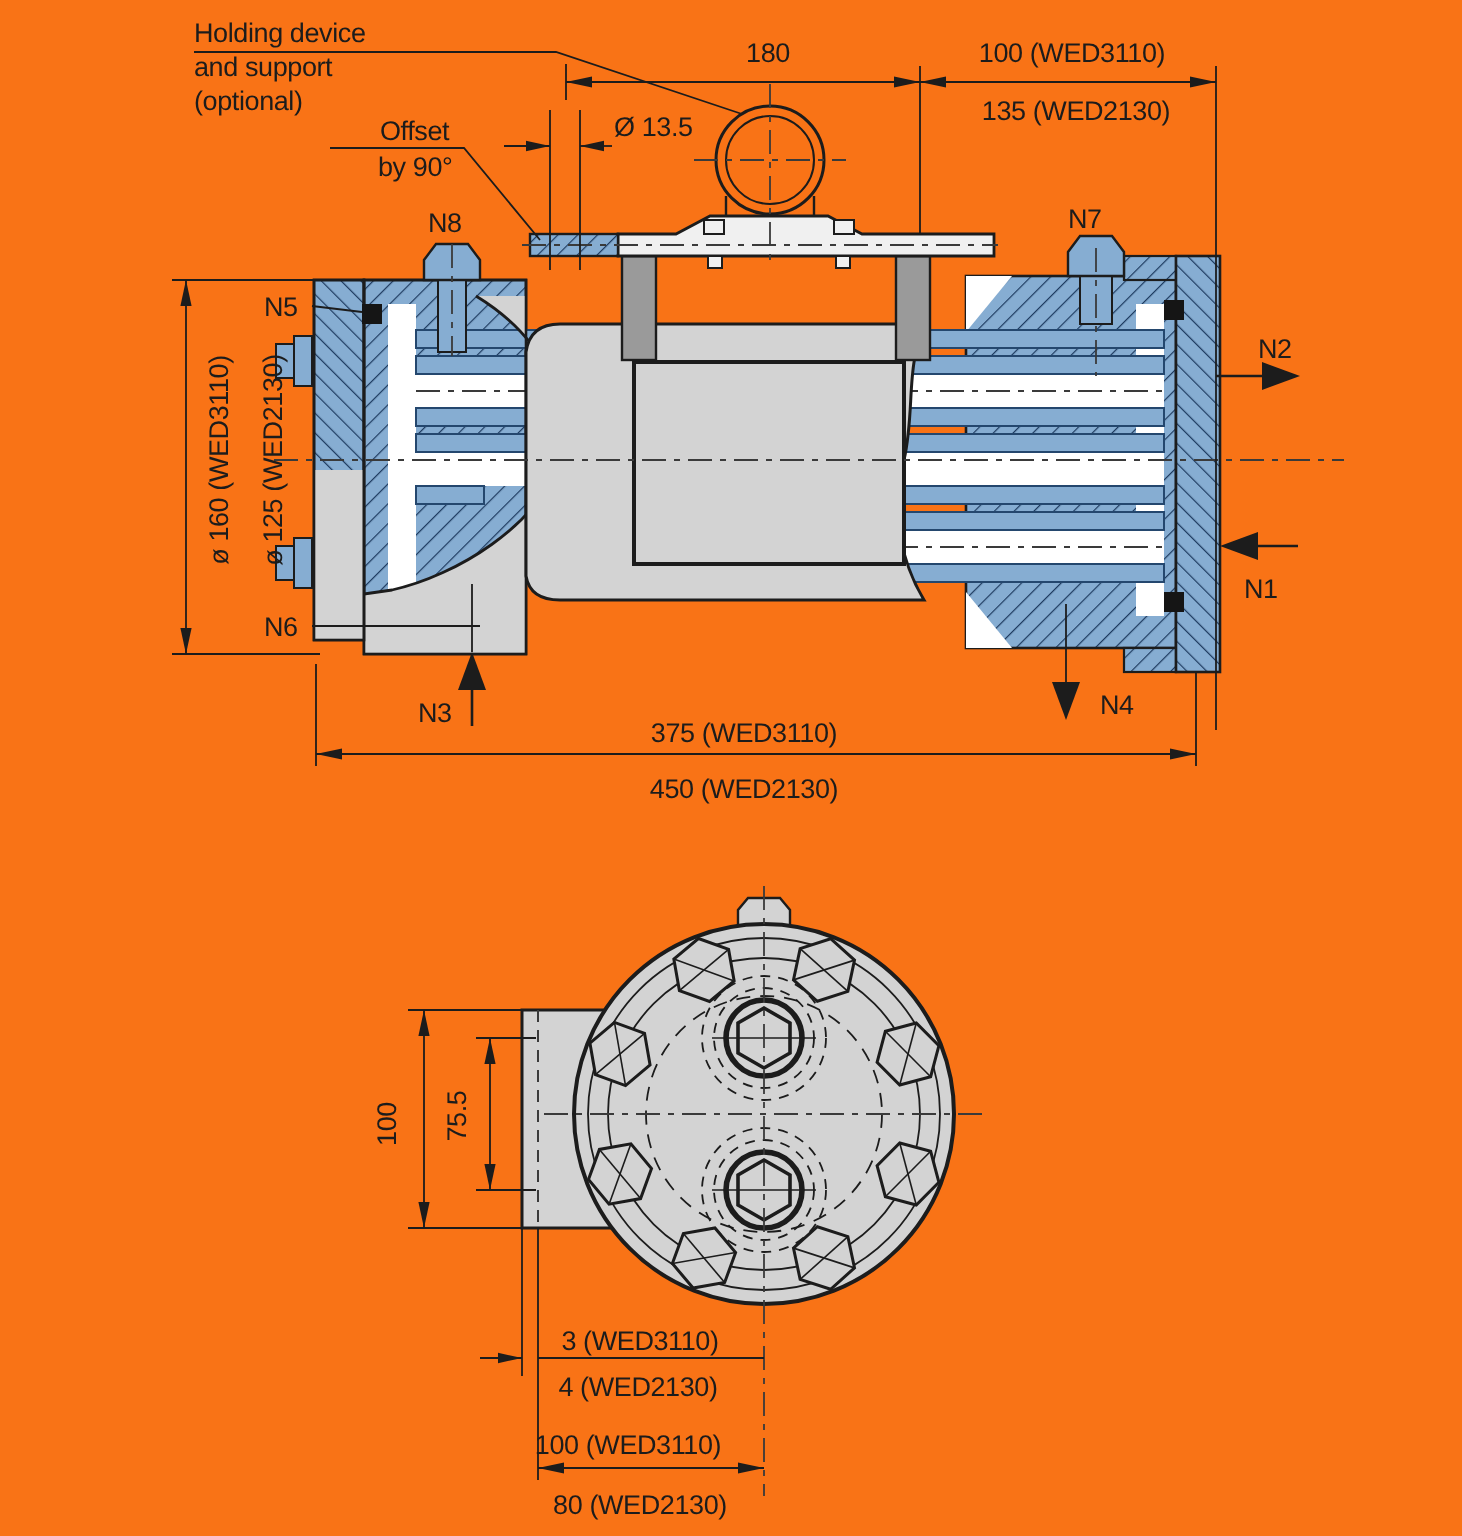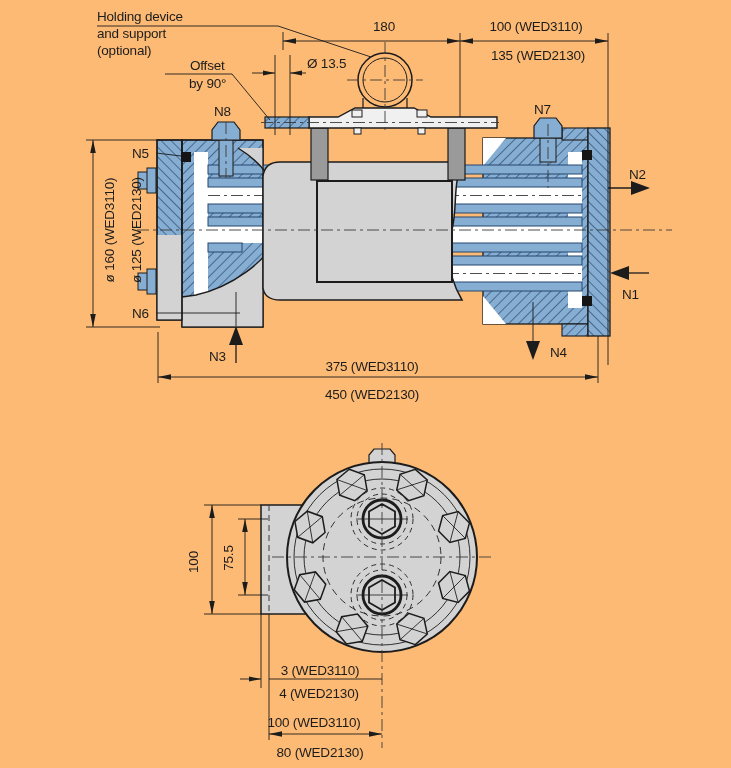--- a/index.html
+++ b/index.html
@@ -1,16 +1,16 @@
 <!DOCTYPE html>
 <html><head>
 <meta charset="utf-8">
 <style>
   html,body{margin:0;padding:0;background:#ffffff;}
-  .stage{width:731px;height:768px;position:relative;background:#fdba74;overflow:hidden;}
+  .stage{width:731px;height:768px;position:relative;background:#f97316;overflow:hidden;}
   svg{display:block;}
   text{font-family:"Liberation Sans", sans-serif;fill:#1c1c1c;}
   .t{font-size:13.5px;letter-spacing:-0.2px;}
   .tm{text-anchor:middle;}
   .ol{stroke:#1c1c1c;fill:none;}
   .dim{stroke:#1c1c1c;stroke-width:0.9;fill:none;}
   .cl{stroke:#3a3a3a;stroke-width:0.9;fill:none;stroke-dasharray:12 4 3 4;}
   .hid{stroke:#3a3a3a;stroke-width:1;fill:none;stroke-dasharray:6 4;}
   .arr{fill:#1c1c1c;stroke:none;}
 </style>

